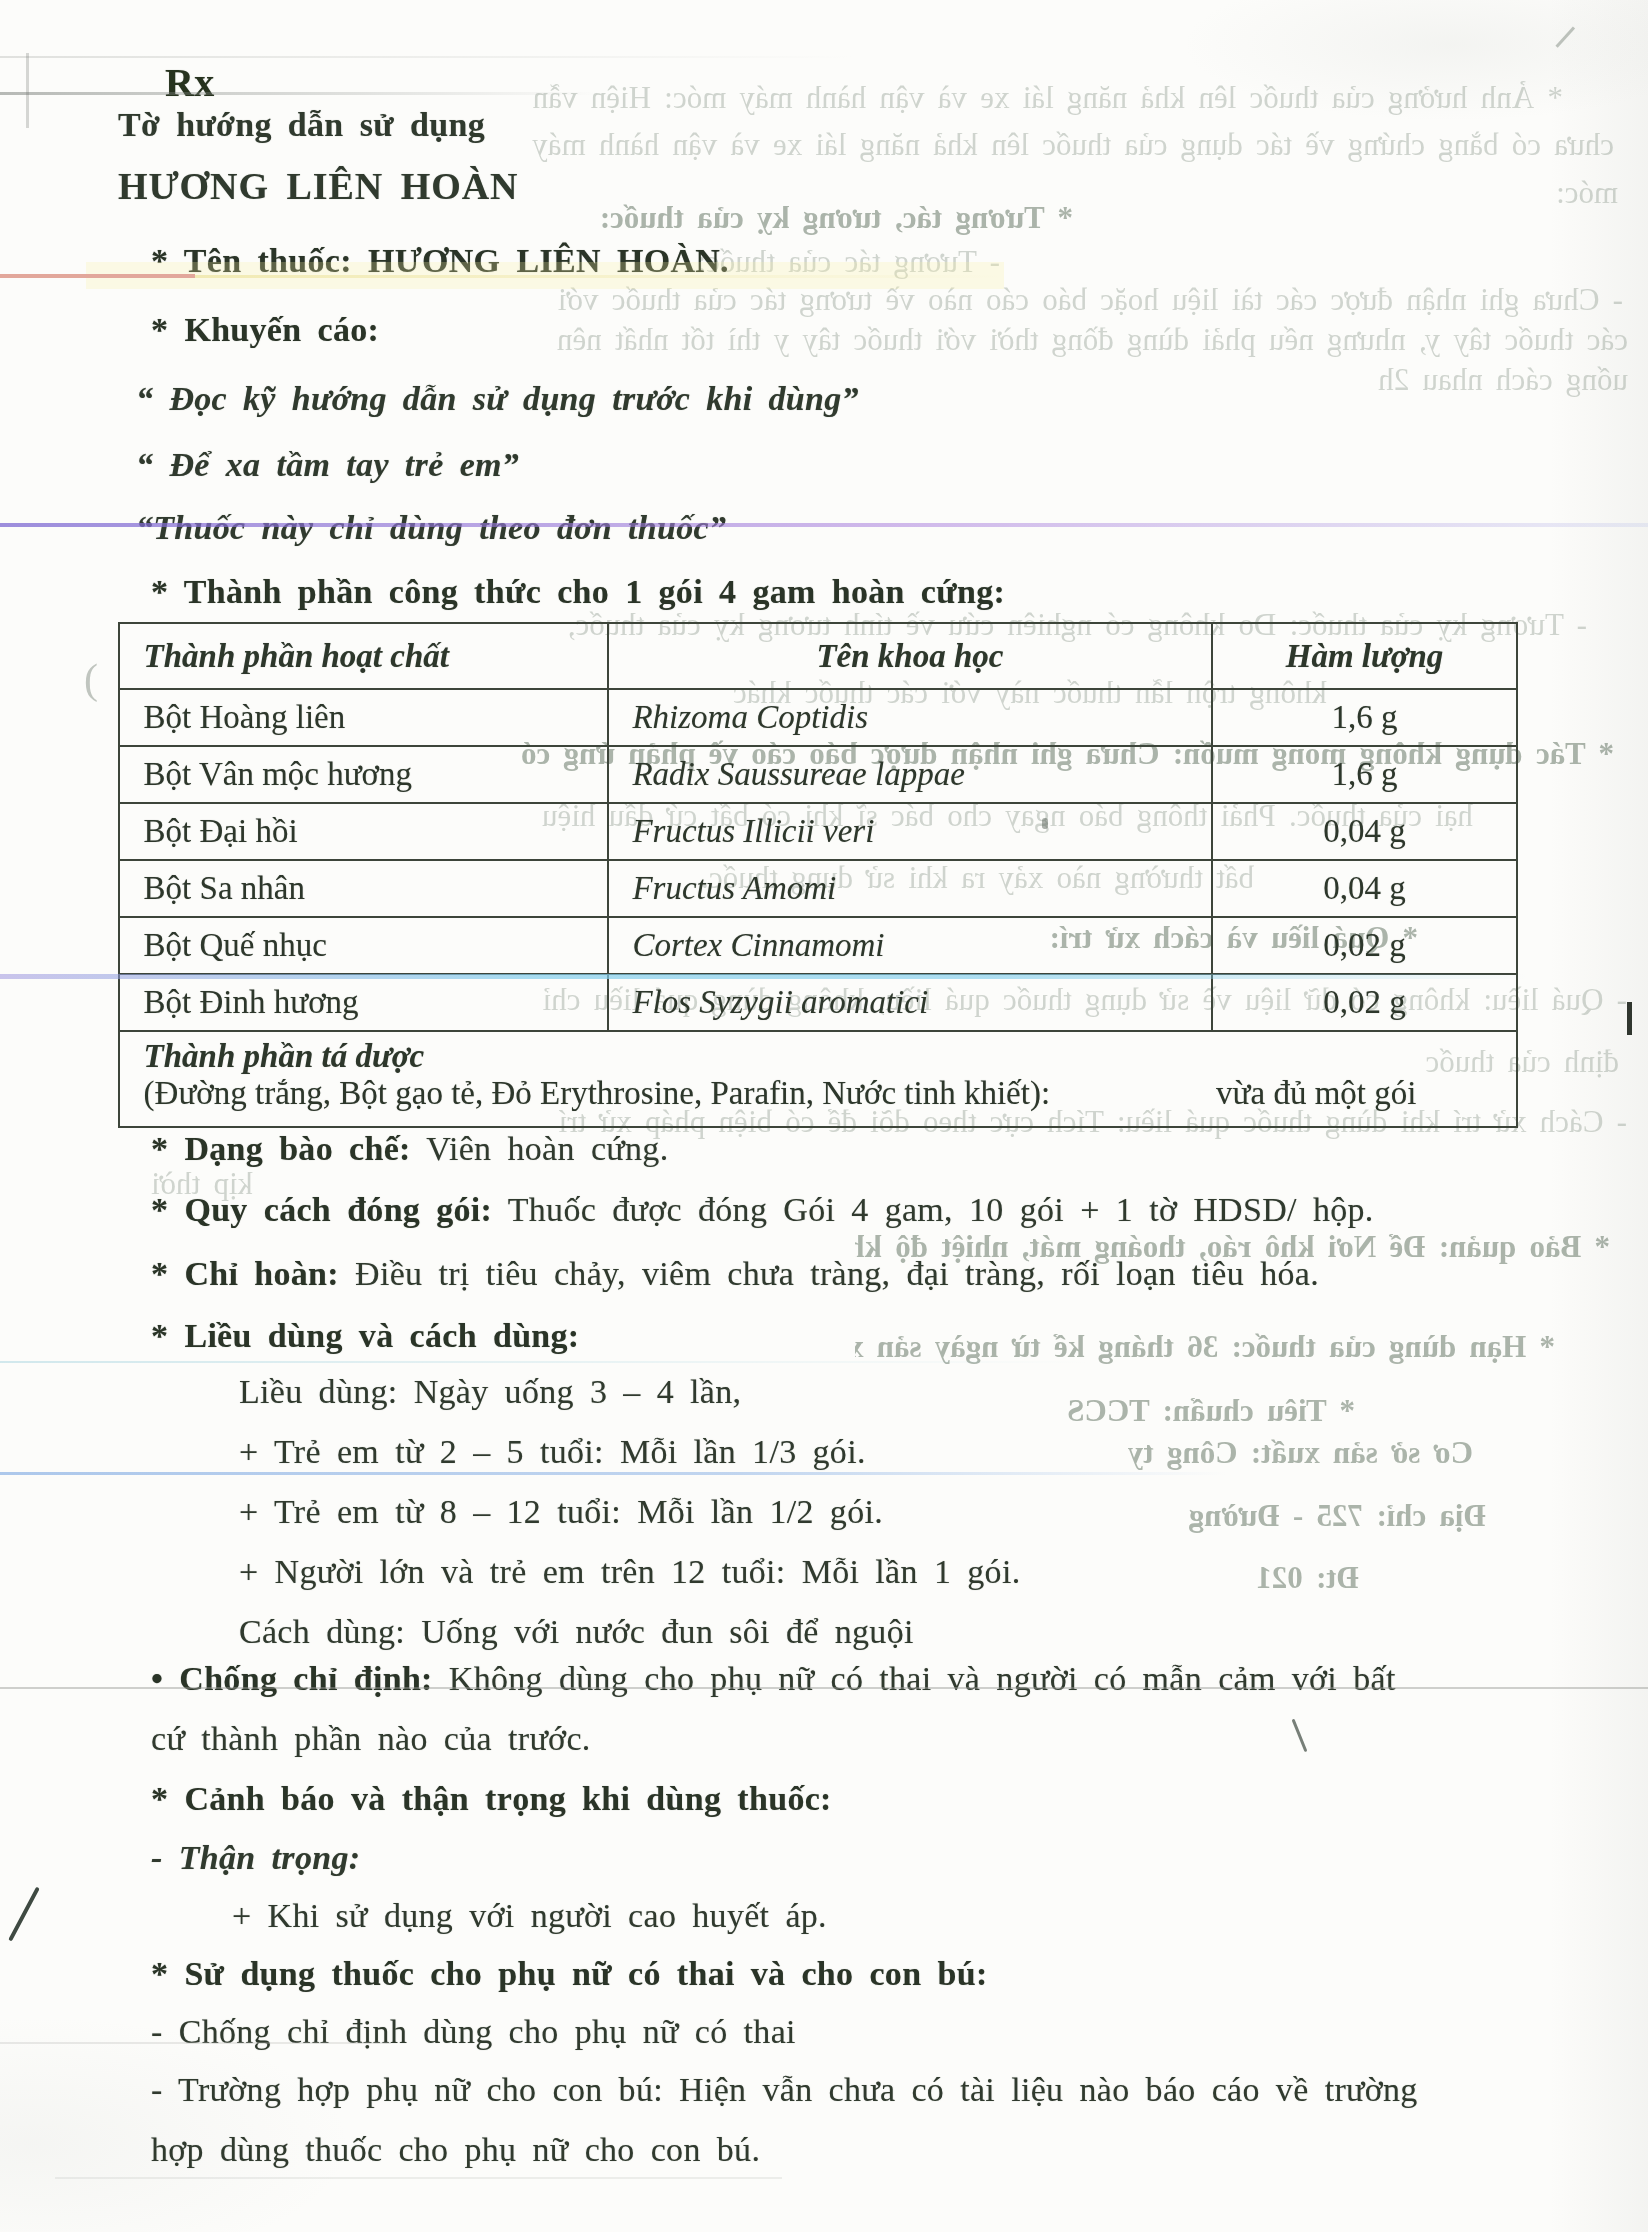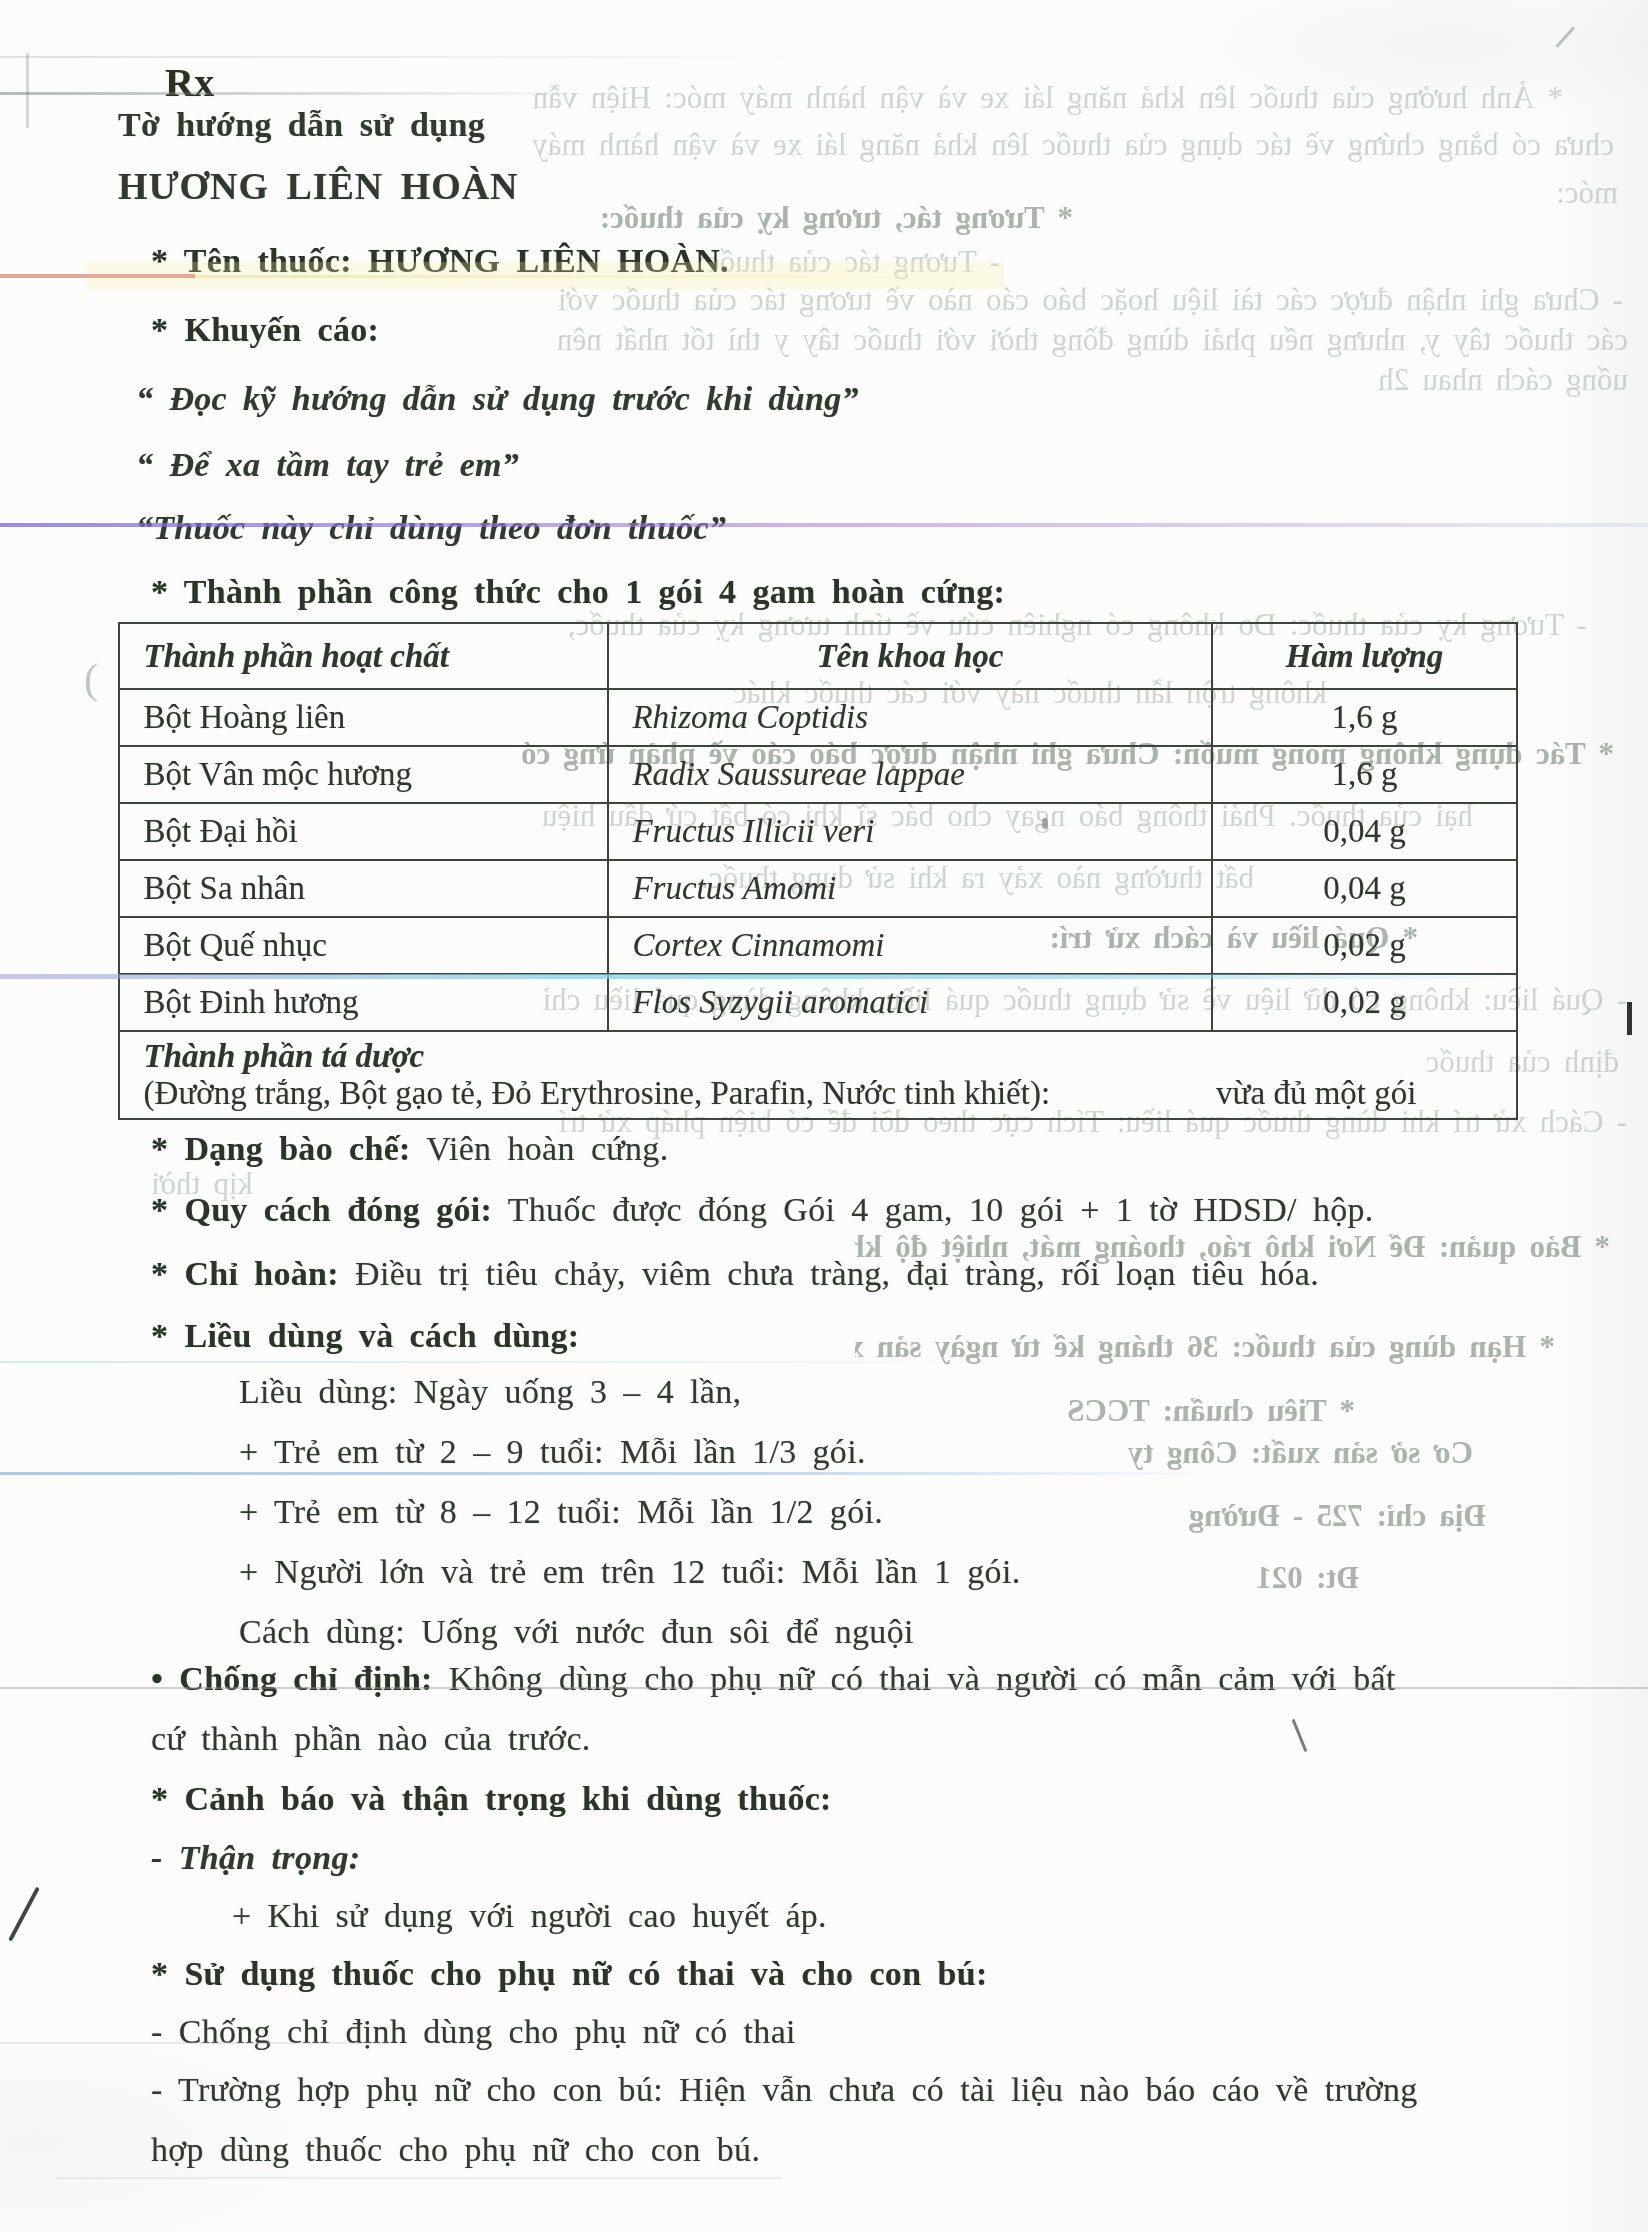--- a/index.html
+++ b/index.html
@@ -39,21 +39,21 @@
     text-shadow:0 0 1.1px rgba(44,54,42,.3);
   }
   table.comp th,table.comp td{border:2.3px solid #3d453a;padding:0 23.6px;background:transparent;}
   table.comp th{height:64px;font-style:italic;font-weight:700;border-radius:31px;}
   table.comp td{height:55px;}
   th.c1{width:496px;text-align:left;}
   th.c2{width:620px;text-align:center;}
   th.c3{width:284px;text-align:center;}
   td.latin{font-style:italic;}
   td.amt{text-align:center;}
-  tr.excip td{height:75px;padding-top:5.5px;padding-bottom:5px;}
+  tr.excip td{height:75px;padding-top:5.5px;padding-bottom:13px;}
   .excip-title{font-weight:700;font-style:italic;display:block;}
   .excip-row{display:flex;justify-content:space-between;align-items:baseline;padding-right:76px;}
   
   .bleed{position:absolute;inset:0;z-index:2;}
   .b{
     position:absolute;white-space:nowrap;overflow:hidden;
     font-size:31px;word-spacing:5.5px;
     color:rgba(141,153,139,.40);
     transform:scaleX(-1);
     filter:blur(0.6px);
@@ -157,21 +157,21 @@
           </td>
         </tr>
       </tbody>
     </table>
 
     <div class="line" style="top:1126px;"><span class="bold">* Dạng bào chế:</span><span> Viên hoàn cứng.</span></div>
     <div class="line" style="top:1187px;"><span class="bold">* Quy cách đóng gói:</span><span> Thuốc được đóng Gói 4 gam, 10 gói + 1 tờ HDSD/ hộp.</span></div>
     <div class="line" style="top:1251px;"><span class="bold">* Chỉ hoàn:</span><span> Điều trị tiêu chảy, viêm chưa tràng, đại tràng, rối loạn tiêu hóa.</span></div>
     <div class="line bold" style="top:1313px;text-align:center;">* Liều dùng và cách dùng:</div>
     <div class="line ind" style="top:1369px;">Liều dùng: Ngày uống 3 – 4 lần,</div>
-    <div class="line ind" style="top:1429px;">+ Trẻ em từ 2 – 9 tuổi: Mỗi lần 1/3 gói.</div>
+    <div class="line ind" style="top:1429px;">+ Trẻ em từ 2 – 5 tuổi: Mỗi lần 1/3 gói.</div>
     <div class="line ind" style="top:1489px;">+ Trẻ em từ 8 – 12 tuổi: Mỗi lần 1/2 gói.</div>
     <div class="line ind" style="top:1549px;">+ Người lớn và trẻ em trên 12 tuổi: Mỗi lần 1 gói.</div>
     <div class="line ind" style="top:1609px;">Cách dùng: Uống với nước đun sôi để nguội</div>
     <div class="line" style="top:1656px;"><span class="bold">• Chống chỉ định:</span><span> Không dùng cho phụ nữ có thai và người có mẫn cảm với bất</span></div>
     <div class="line" style="top:1716px;">cứ thành phần nào của trước.</div>
     <div class="line bold" style="top:1776px;">* Cảnh báo và thận trọng khi dùng thuốc:</div>
     <div class="line bi" style="top:1835px;">- Thận trọng:</div>
     <div class="line" style="top:1893px;left:232px;">+ Khi sử dụng với người cao huyết áp.</div>
     <div class="line bold" style="top:1951px;">* Sử dụng thuốc cho phụ nữ có thai và cho con bú:</div>
     <div class="line" style="top:2009px;">- Chống chỉ định dùng cho phụ nữ có thai</div>

